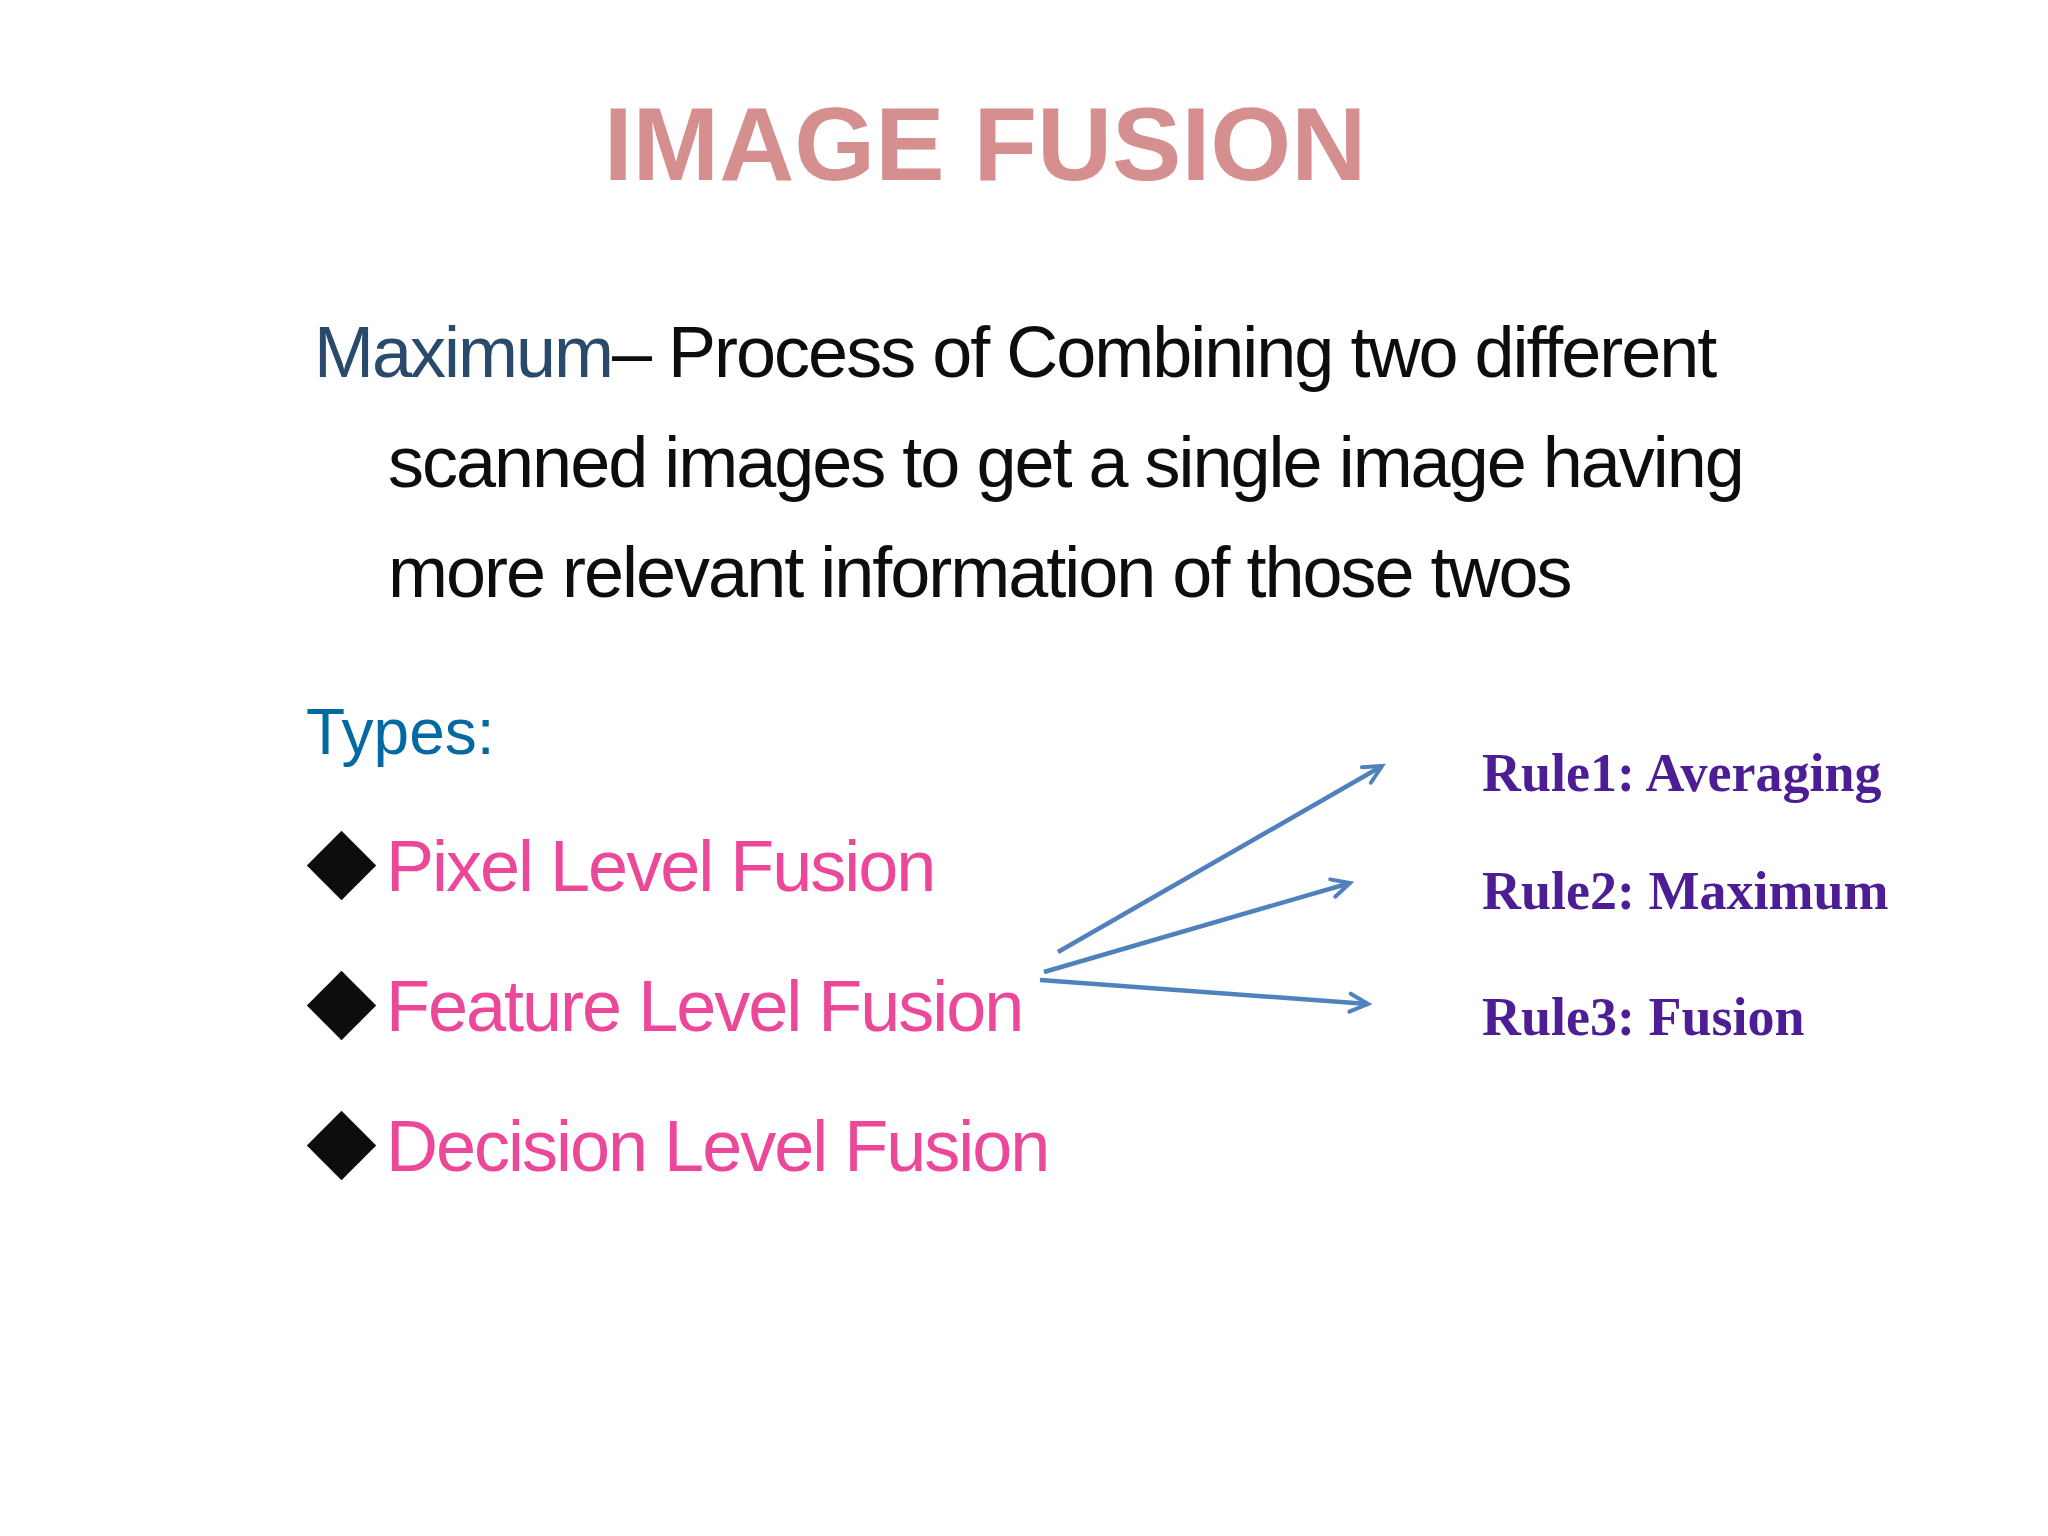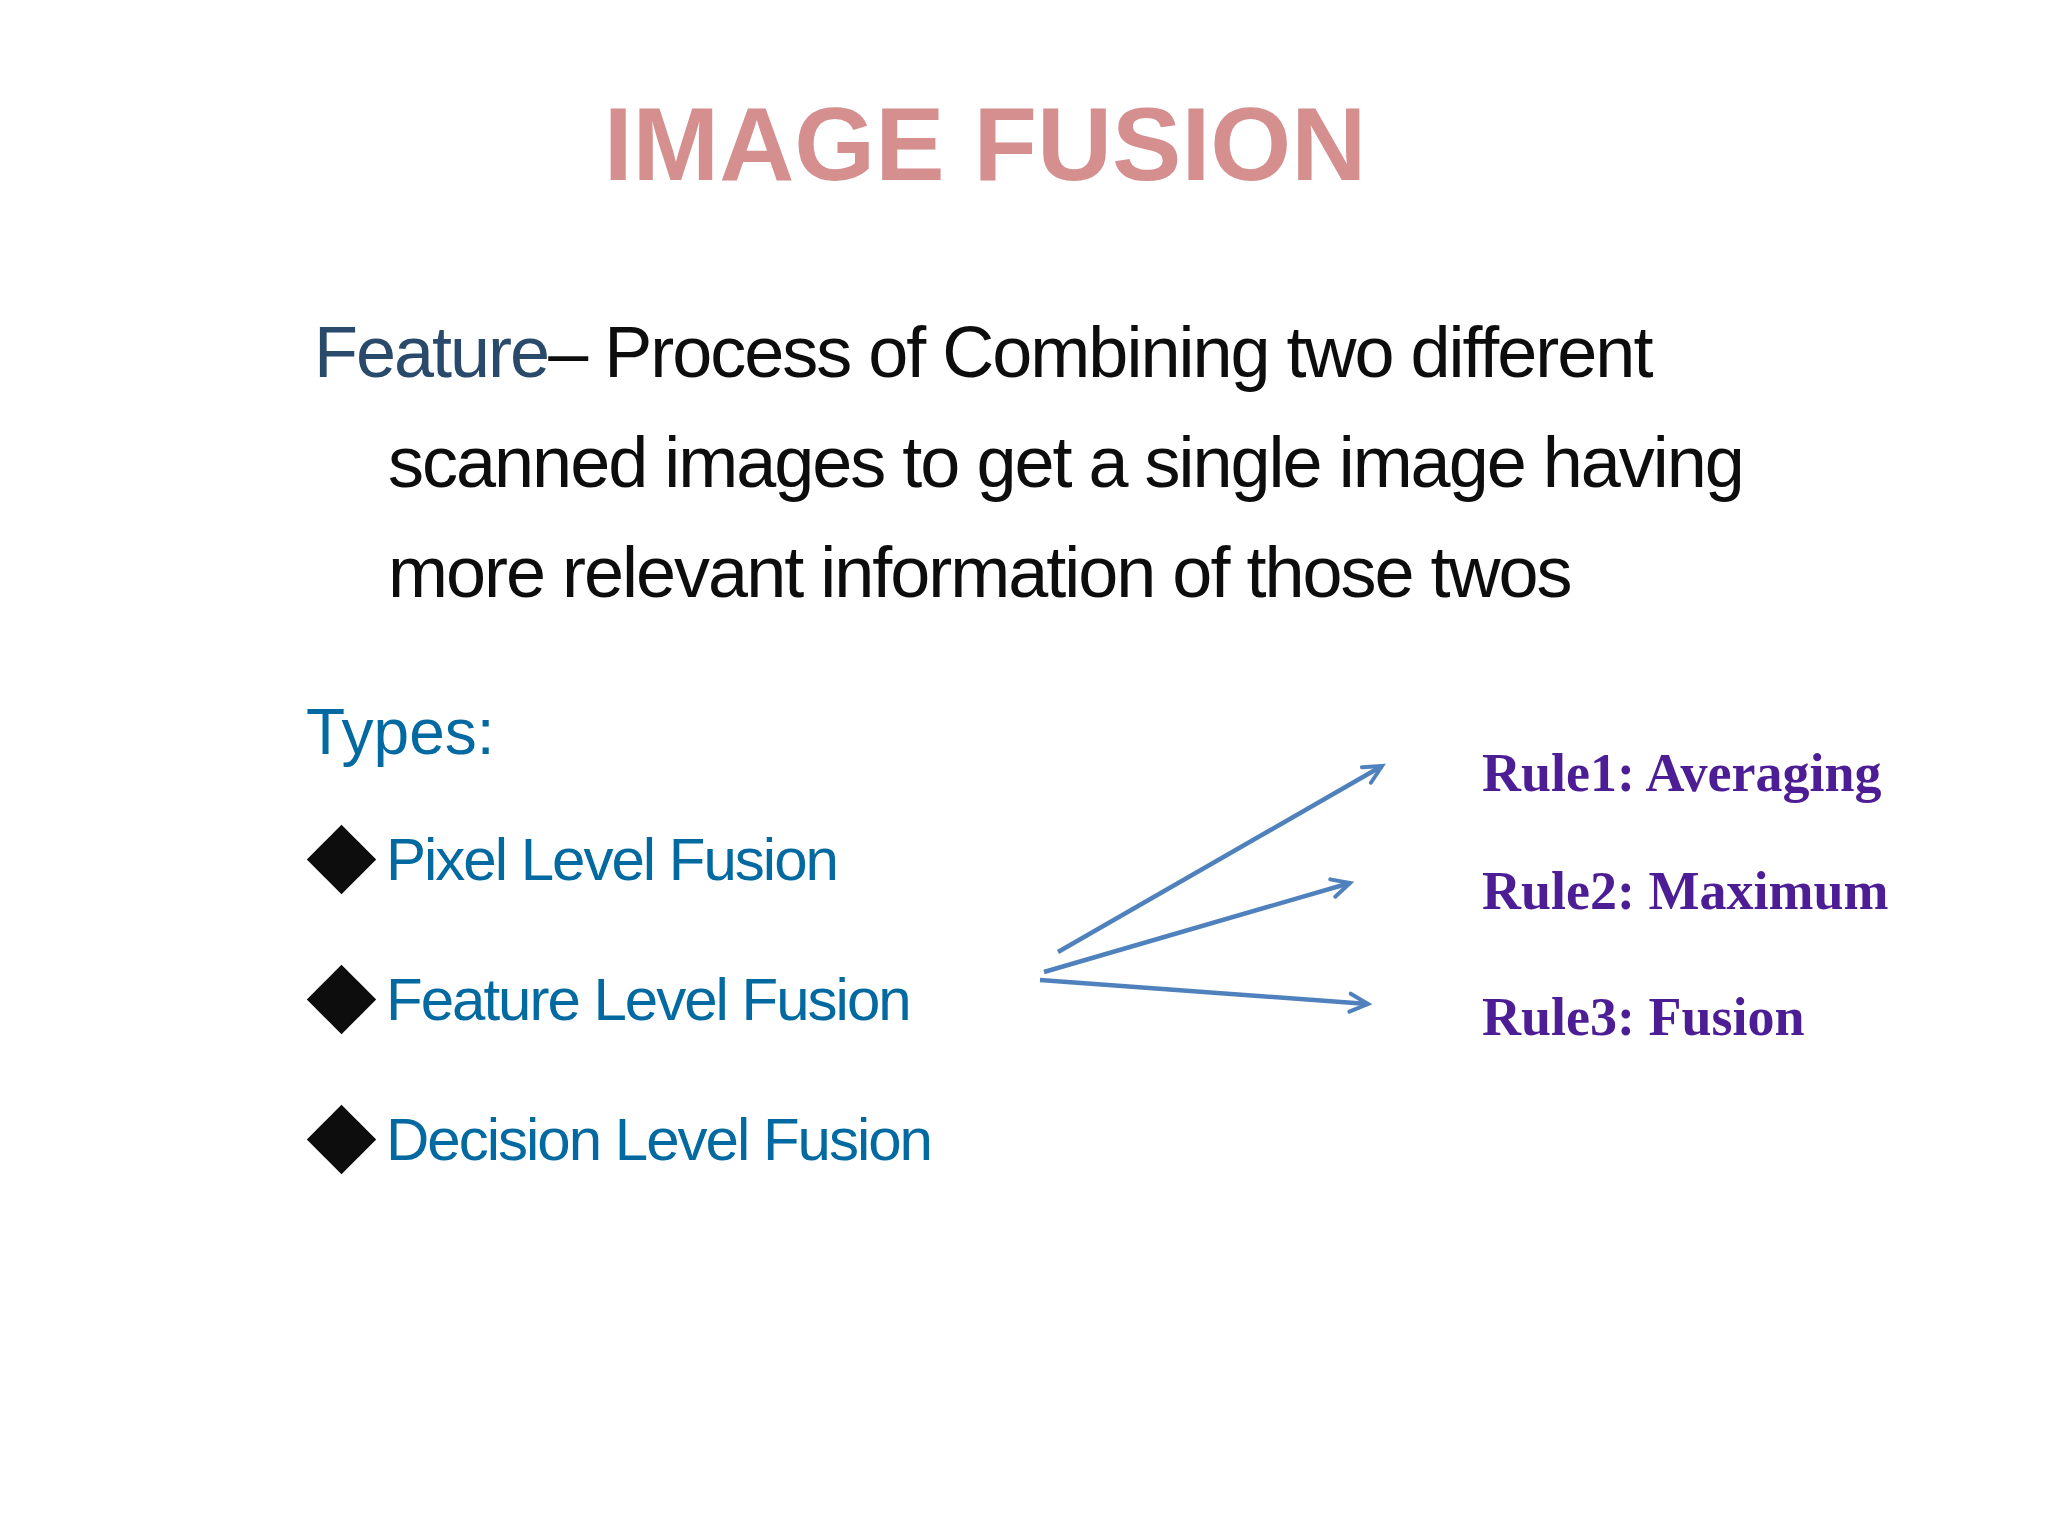--- a/index.html
+++ b/index.html
@@ -64,24 +64,24 @@
     position: absolute;
     left: 312px;
     display: flex;
     align-items: center;
     white-space: nowrap;
   }
   .bullet-row-1 { top: 830px; }
   .bullet-row-2 { top: 970px; }
   .bullet-row-3 { top: 1110px; }
   .bullet-label {
-    font-size: 60px;
+    font-size: 72px;
     letter-spacing: -2px;
     line-height: 1;
-    color: #0369a1;
+    color: #ec4899;
   }
   
   .bullet-icon {
     position: relative;
     width: 60px;
     height: 60px;
     margin-right: 14px;
     flex: 0 0 auto;
   }
   .bullet-icon .d {
@@ -121,21 +121,21 @@
   }
 </style>
 </head>
 <body>
 
 <div class="slide">
 
   <div class="slide-title">IMAGE FUSION</div>
 
   <div class="def-line def-line-1">
-    <span class="def-term">Feature</span><span class="def-rest">– Process of Combining two different</span>
+    <span class="def-term">Maximum</span><span class="def-rest">– Process of Combining two different</span>
   </div>
   <div class="def-line def-line-2">scanned images to get a single image having</div>
   <div class="def-line def-line-3">more relevant information of those twos</div>
 
   <div class="types-heading">Types:</div>
 
   <div class="bullet-row bullet-row-1">
     <span class="bullet-icon">
       <span class="d d-top"></span>
         <span class="d d-left"></span>

